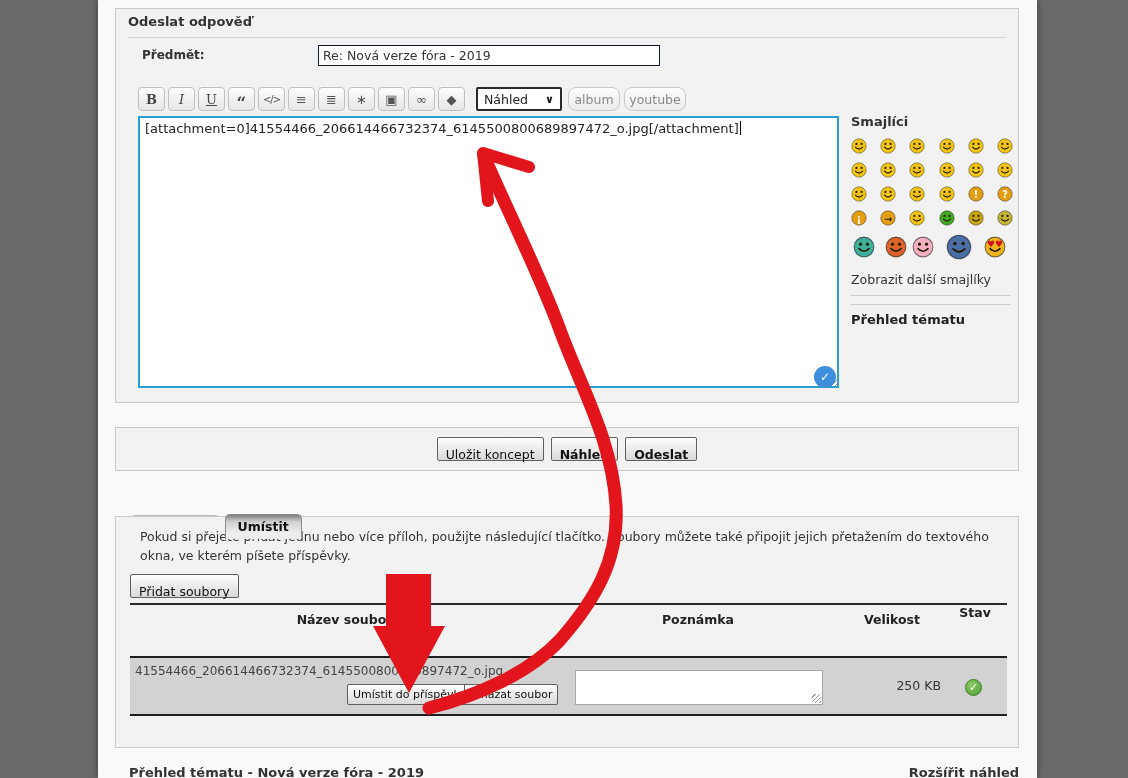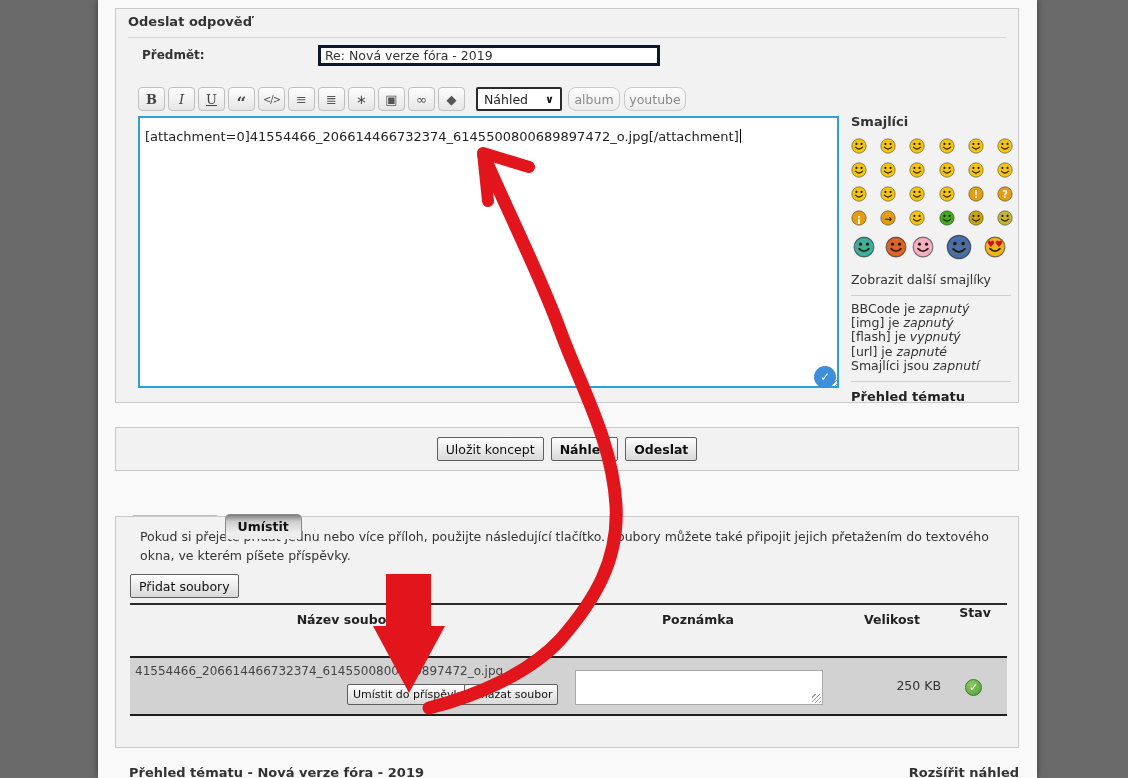--- a/index.html
+++ b/index.html
@@ -4,55 +4,55 @@
 <style>
   * { margin:0; padding:0; box-sizing:border-box; }
   html,body { width:1128px; height:778px; overflow:hidden; }
   body { background:#696969; font-family:"DejaVu Sans", sans-serif; color:#333; position:relative; }
   .sheet { position:absolute; left:91px; top:0; width:939px; height:778px; background:#f9f9f9; box-shadow:0 0 6px rgba(0,0,0,.45);margin-left:7px; }
   .panel { position:absolute; background:#f2f2f2; border:1px solid #c9c9c9; }
   #panel-compose { left:17px; top:8px; width:904px; height:395px; }
   .legend { position:absolute; left:12px; top:5px; font-size:13px; font-weight:bold; color:#333; }
   .legend-rule { position:absolute; left:12px; right:12px; top:28px; border-top:1px solid #d6d6d6; }
   .subject-label { position:absolute; left:26px; top:39px; font-size:12px; font-weight:bold; }
-  .subject-input { position:absolute; left:202px; top:36px; width:342px; height:21px; border:3px solid #0f172a; background:#fff; font-family:"DejaVu Sans",sans-serif; font-size:12.5px; color:#333; padding:0 4px; }
+  .subject-input { position:absolute; left:202px; top:36px; width:342px; height:21px; border:1px solid #0f172a; background:#fff; font-family:"DejaVu Sans",sans-serif; font-size:12.5px; color:#333; padding:0 4px; }
   
   .toolbar { position:absolute; left:22px; top:78px; height:24px; display:flex; gap:3px; align-items:center; }
   .tb { width:27px; height:24px; border:1px solid #c0c0c0; border-radius:4px; background:linear-gradient(#fdfdfd,#e6e6e6); color:#555; font-size:13px; display:flex; align-items:center; justify-content:center; cursor:pointer; }
   .tb.gB { font-family:"DejaVu Serif",serif; font-weight:bold; color:#444; }
   .tb.gI { font-family:"DejaVu Serif",serif; font-style:italic; color:#444; }
   .tb.gU { font-family:"DejaVu Serif",serif; text-decoration:underline; color:#444; }
   .tb.gQ { font-family:"DejaVu Serif",serif; font-weight:bold; font-size:17px; line-height:8px; padding-top:8px; color:#444; }
   .tb.gCode { font-size:10px; letter-spacing:-1px; }
   .fontsel { position:absolute; left:360px; top:78px; width:86px; height:24px; border:2px solid #2a2a2a; border-radius:2px; background:#fff; font-size:12.5px; color:#222; display:flex; align-items:center; padding:0 6px; justify-content:space-between; cursor:pointer; }
   .fontsel .chev { font-size:11px; font-weight:bold; color:#111; }
   .pillbtn { position:absolute; top:78px; height:24px; border:1px solid #c9c9c9; border-radius:8px; background:linear-gradient(#fdfdfd,#ececec); color:#8a8a8a; font-size:12.5px; display:flex; align-items:center; justify-content:center; cursor:pointer; }
   #btn-album { left:452px; width:52px; }
   #btn-youtube { left:508px; width:62px; }
   
-  .msgbox { position:absolute; left:22px; top:107px; width:701px; height:272px; background:#fff; border:2px solid #2d9fd7; font-size:13px; color:#222; padding:11px 5px; overflow:hidden; }
+  .msgbox { position:absolute; left:22px; top:107px; width:701px; height:272px; background:#fff; border:2px solid #2d9fd7; font-size:13px; color:#222; padding:3px 5px; overflow:hidden; }
   .caret { display:inline-block; width:1px; height:14px; background:#000; vertical-align:-2px; margin-left:1px; }
   .rz { position:absolute; width:9px; height:9px; background:repeating-linear-gradient(135deg, transparent 0 2px, #9a9a9a 2px 3px); }
   .bluecheck { position:absolute; left:698px; top:357px; width:22px; height:22px; border-radius:50%; background:#3d8edb; color:#fff; font-size:12px; font-weight:bold; display:flex; align-items:center; justify-content:center; }
   
   .smilies { position:absolute; left:735px; top:105px; width:172px; }
   .sm-title { font-size:13px; font-weight:bold; color:#333; }
   .sm-grid { position:relative; margin-top:9px; height:96px; }
   .sm-grid .smiley { position:absolute; }
   .sm-large { position:relative; height:28px; margin-top:2px; }
   .sm-large .smiley { position:absolute; }
   .smiley { cursor:pointer; line-height:0; }
   .sm-more { margin-top:8px; font-size:12.5px; color:#333; cursor:pointer; }
   .sm-divider { border-top:1px solid #cfcfcf; margin:8px 12px 6px 0; }
   .bb-lines { font-size:12.5px; color:#333; line-height:14.2px; }
   .bb-lines i { color:#333; }
   .topic-review { margin-top:7px; font-size:13px; font-weight:bold; color:#222; }
   
   .submitbar { left:17px; top:427px; width:904px; height:44px; display:flex; align-items:center; justify-content:center; gap:7px; }
-  .btn { border:1px solid #5f5f5f; border-radius:2px; background:linear-gradient(#fefefe,#d9d9d9); font-family:"DejaVu Sans",sans-serif; font-size:12.5px; color:#111; padding:3px 8px; height:24px; cursor:pointer; }
+  .btn { border:1px solid #5f5f5f; border-radius:2px; background:linear-gradient(#fefefe,#d9d9d9); font-family:"DejaVu Sans",sans-serif; font-size:12.5px; color:#111; padding:9px 8px; height:24px; cursor:pointer; }
   .btn.strong { font-weight:bold; }
   
   .tabs { position:absolute; left:32px; top:511px; height:28px; display:flex; align-items:flex-end; gap:5px;justify-content:center; }
   .tab { padding:4px 12px 5px; font-size:12.5px; font-weight:bold; border-radius:5px 5px 0 0; cursor:pointer; }
   .tab.inactive { background:#e2e2e2; border:1px solid #bdbdbd; border-bottom:none; color:#555; padding-top:3px; }
   .tab.active { background:linear-gradient(#7e7e7e,#cfcfcf 28%,#efefef 75%,#ececec); border:1px solid #8a8a8a; border-bottom:none; color:#111; position:relative; z-index:2; }
   #panel-attach { left:17px; top:516px; width:904px; height:232px; }
   .attach-desc { position:absolute; left:24px; top:10px; width:858px; font-size:12.5px; color:#333; line-height:19px; }
   .addfiles { position:absolute; left:14px; top:57px; }
   .atable-topline { position:absolute; left:14px; top:86px; width:877px; border-top:2px solid #2b2b2b; }
@@ -271,27 +271,20 @@
             </svg></span>
           <span class="smiley" style="left: 133px; top: 0px;"><svg viewBox="0 0 20 20" width="22" height="22">
               <circle cx="10" cy="10" r="9" fill="#efb31c" stroke="rgba(0,0,0,.5)" stroke-width="1"></circle>
               <text x="6.3" y="10" text-anchor="middle" font-size="8" fill="#cc1122">♥</text>
               <text x="13.7" y="10" text-anchor="middle" font-size="8" fill="#cc1122">♥</text>
               <path d="M5.5,11.5 Q10,16.2 14.5,11.5" fill="none" stroke="#241c00" stroke-width="1.5" stroke-linecap="round"></path>
             </svg></span>
         </div>
       <div class="sm-more">Zobrazit další smajlíky</div>
       <div class="sm-divider"></div>
-      <div class="bb-lines">
-          <div>BBCode je <i>zapnutý</i></div>
-          <div>[img] je <i>zapnutý</i></div>
-          <div>[flash] je <i>vypnutý</i></div>
-          <div>[url] je <i>zapnuté</i></div>
-          <div>Smajlíci jsou <i>zapnutí</i></div>
-        </div>
       <div class="sm-divider"></div>
       <div class="topic-review">Přehled tématu</div>
     </div>
   </div>
 
   <div class="panel submitbar">
     <button class="btn">Uložit koncept</button>
     <button class="btn strong">Náhled</button>
     <button class="btn strong">Odeslat</button>
   </div>

